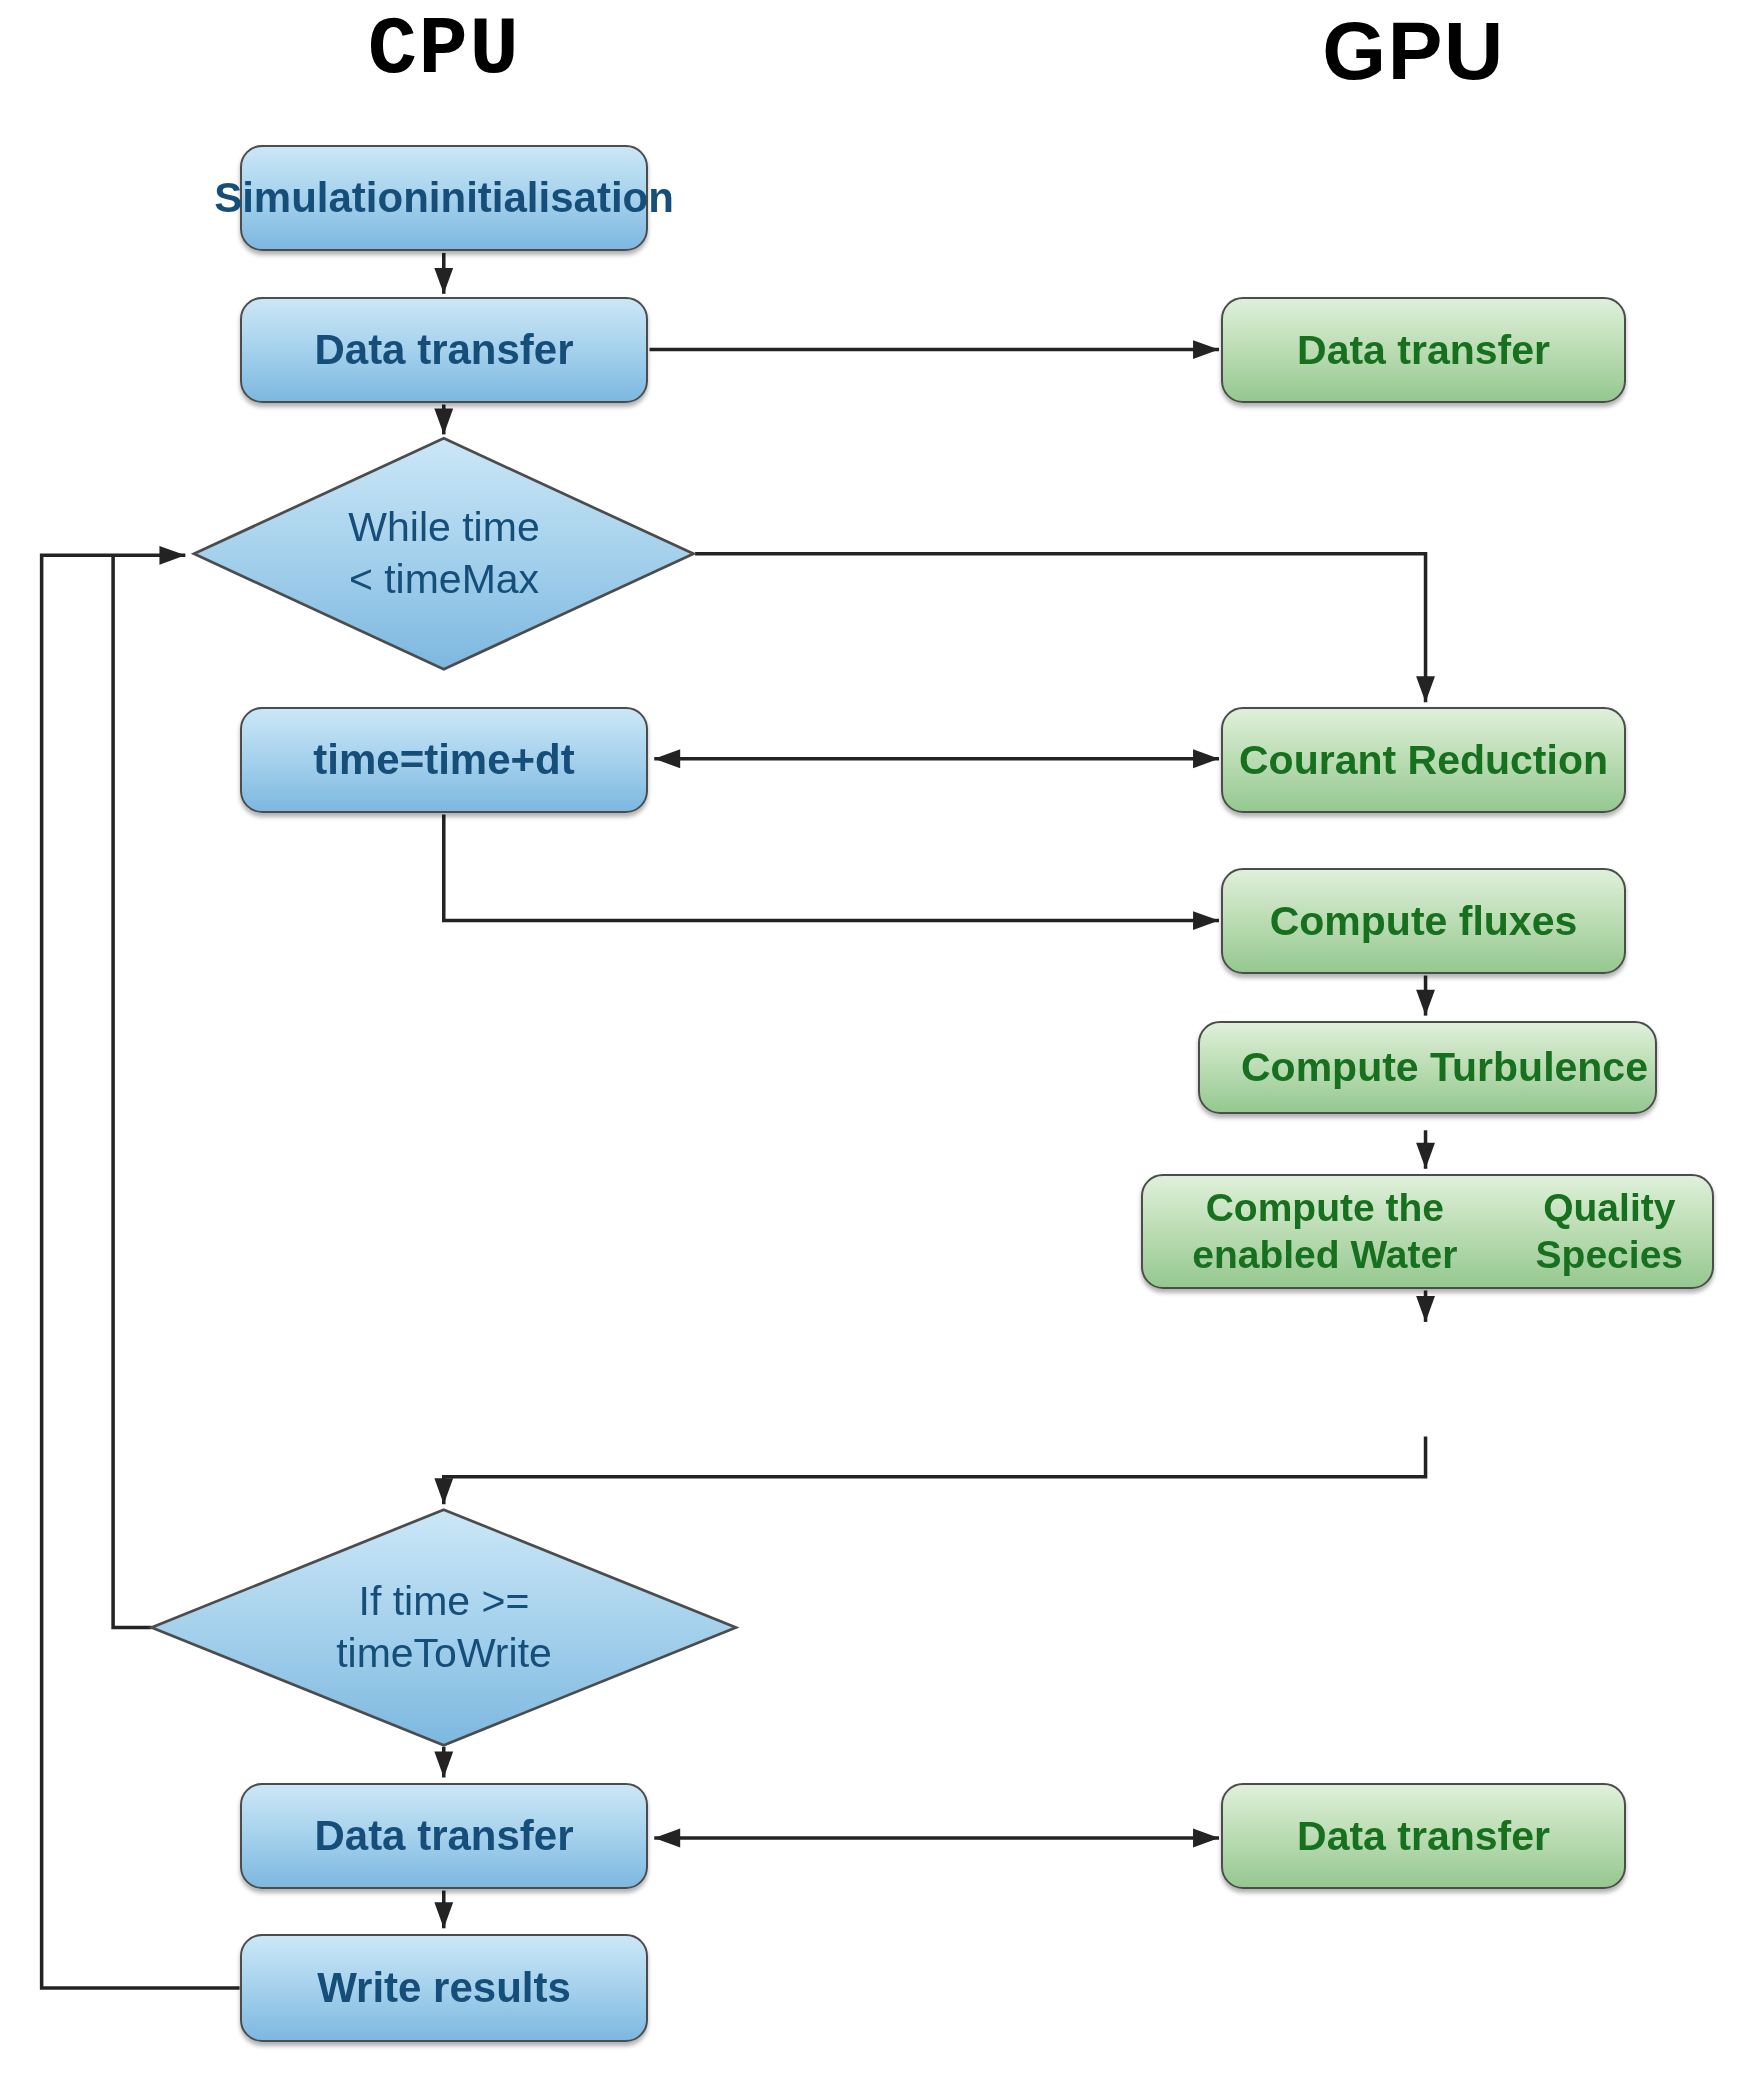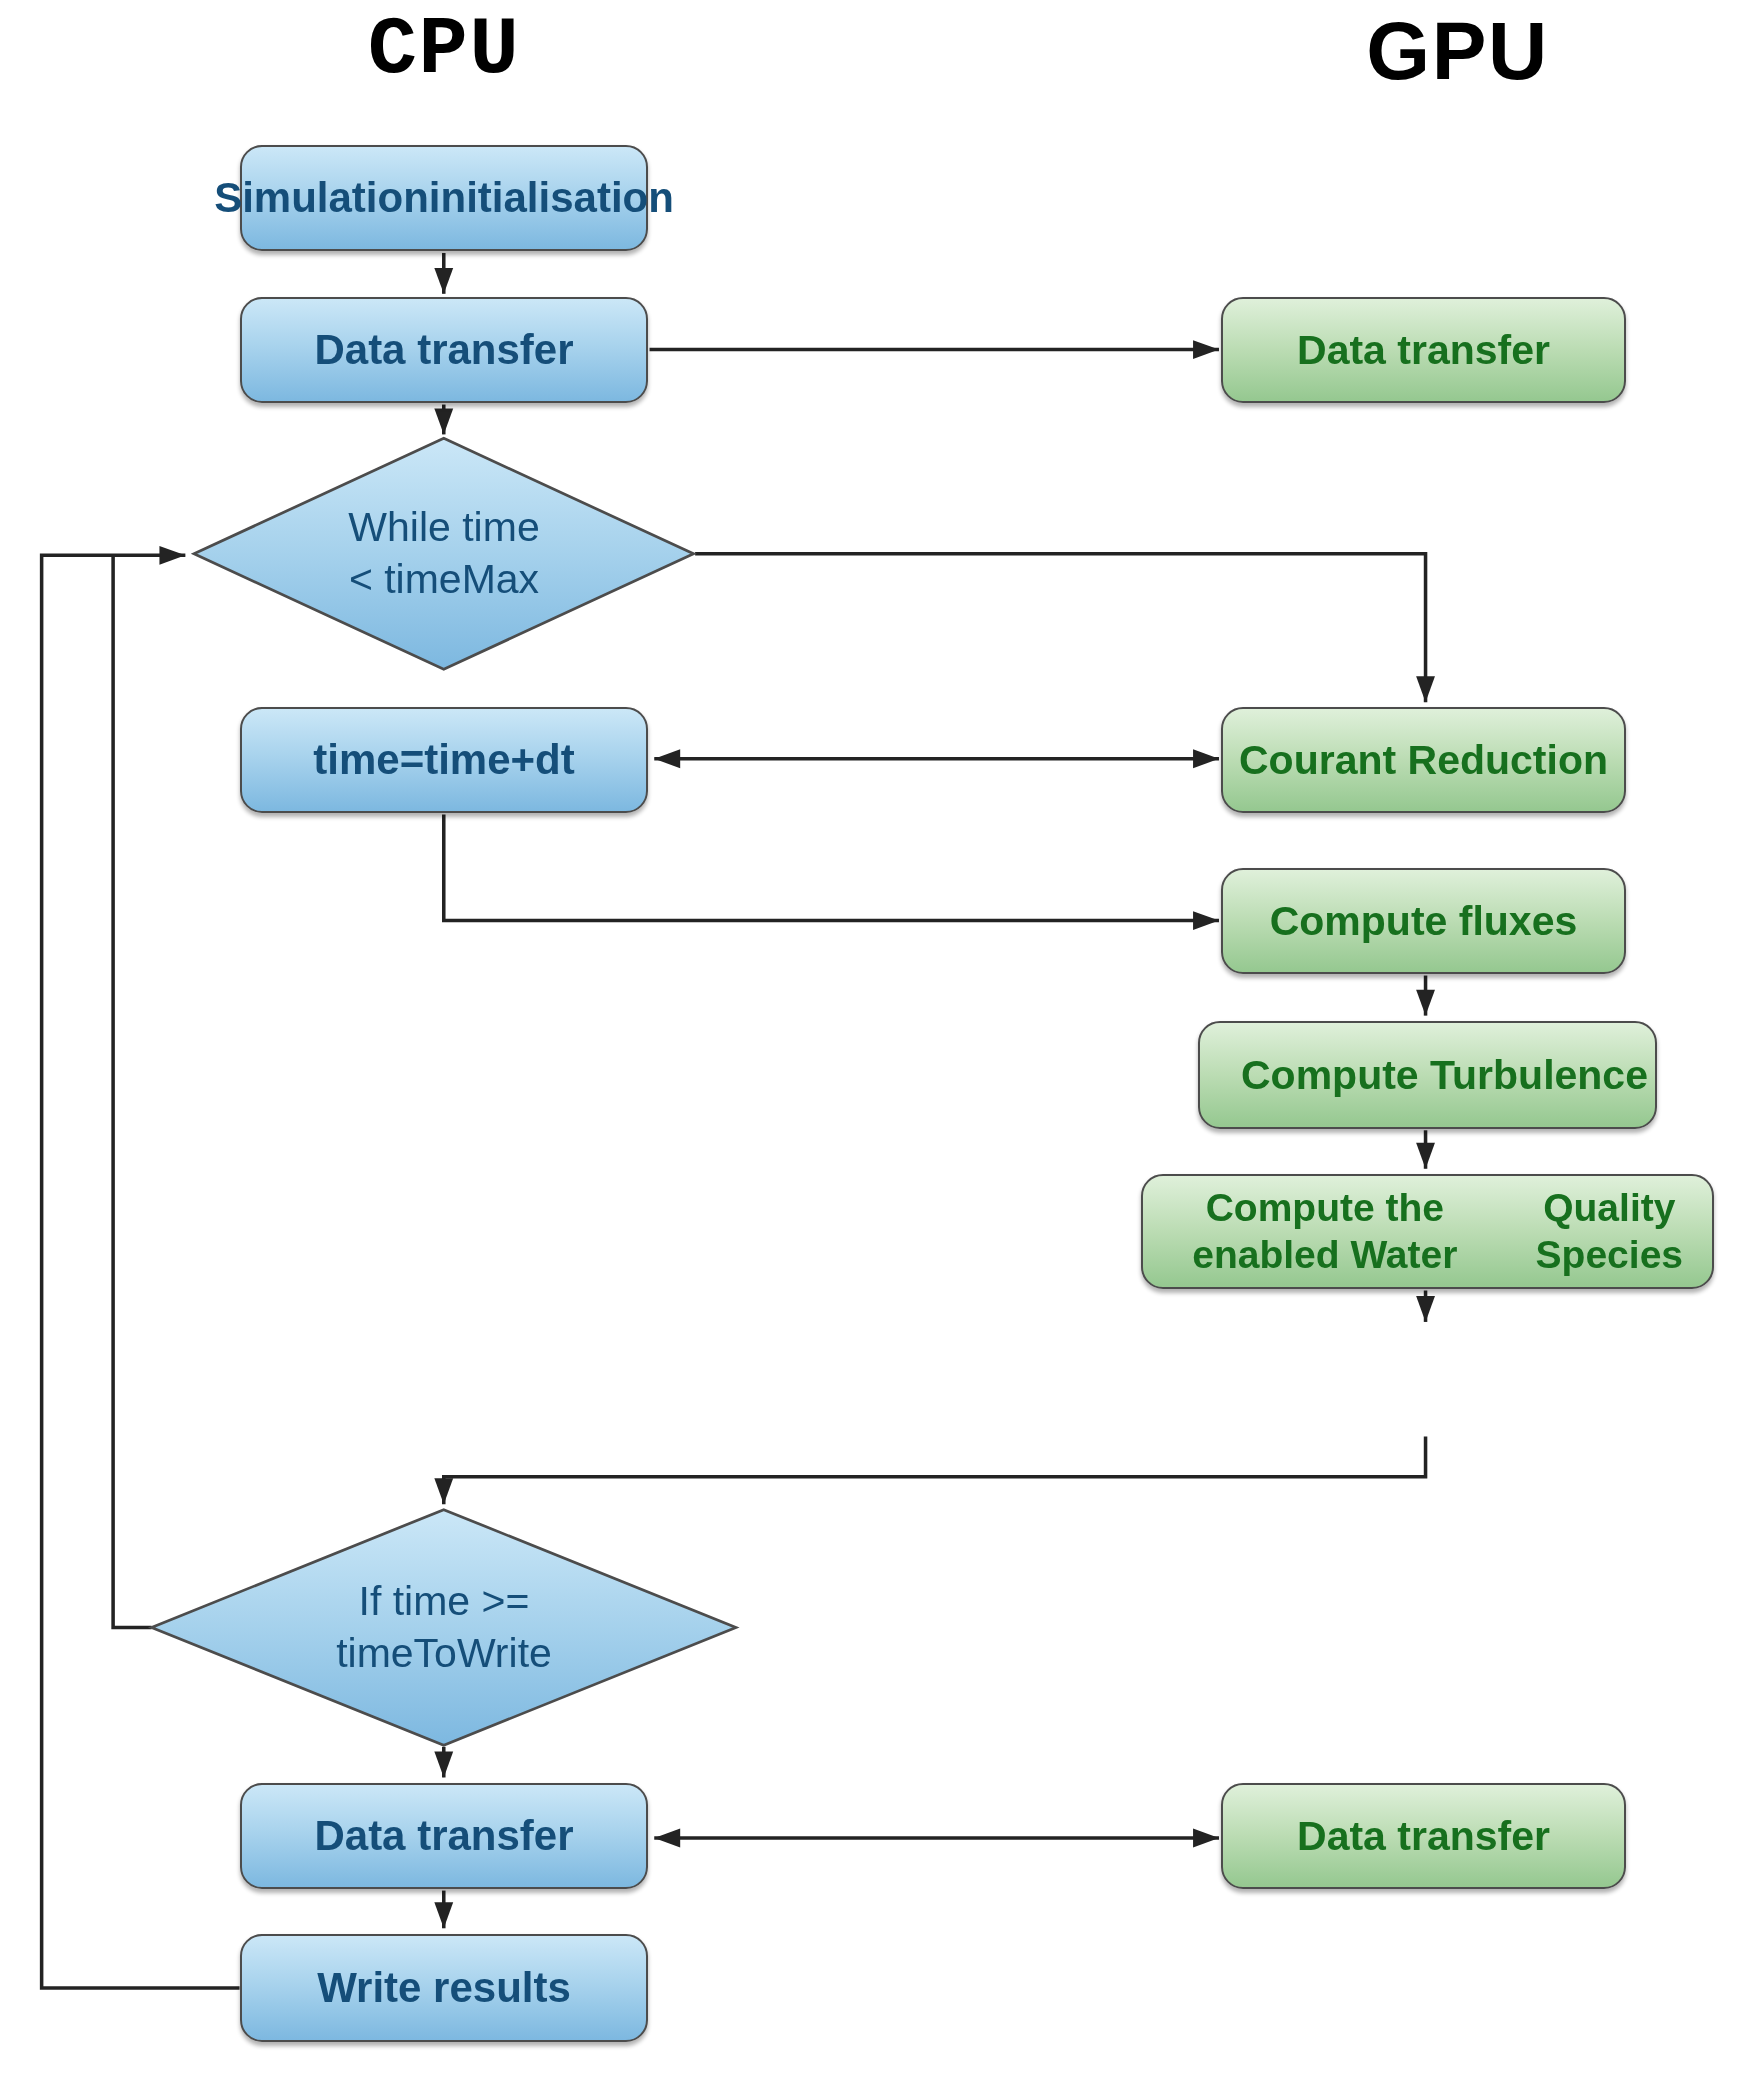--- a/index.html
+++ b/index.html
@@ -66,21 +66,21 @@
     color:var(--cpu-text,#154e79);
     pointer-events:none;
   }
 </style>
 </head>
 <body>
 
 <div class="canvas">
 
   <div class="col-title" style="left:240px;top:3.9px;width:408px;font-family:Liberation Mono, monospace;">CPU</div>
-  <div class="col-title" style="left:1255px;top:3.9px;width:405px;">GPU</div>
+  <div class="col-title" style="left:1211px;top:3.9px;width:405px;">GPU</div>
 
   <svg class="edges" width="1757" height="2087" viewBox="0 0 2237 2657">
     <defs>
       <linearGradient id="gradBlue" x1="0" y1="0" x2="0" y2="1">
         <stop offset="0" class="stopBlueTop"></stop>
         <stop offset="0.5" class="stopBlueMid"></stop>
         <stop offset="1" class="stopBlueBot"></stop>
       </linearGradient>
       <marker id="ah" markerUnits="userSpaceOnUse" markerWidth="40" markerHeight="30" refX="35" refY="14" orient="auto">
         <path class="arrowhead" d="M2,2 L35,14 L2,26 Z"></path>
@@ -147,21 +147,21 @@
   </div>
 
   <div class="node green" style="left:1221px;top:707px;width:405px;height:106px;">
     <span class="line">Courant Reduction</span>
   </div>
 
   <div class="node green" style="left:1221px;top:868px;width:405px;height:106px;">
     <span class="line">Compute fluxes</span>
   </div>
 
-  <div class="node green" style="left:1198px;top:1021px;width:459px;height:108px;padding-left:34px;">
+  <div class="node green" style="left:1198px;top:1021px;width:459px;height:93px;padding-left:34px;">
     <span class="line">Compute Turbulence</span>
   </div>
 
   <div class="node green wide" style="left:1141px;top:1174px;width:573px;height:115px;">
     <span class="line">Compute the enabled Water</span>
     <span class="line">Quality Species</span>
   </div>
 
 
   <div class="node green" style="left:1221px;top:1783px;width:405px;height:106px;">

